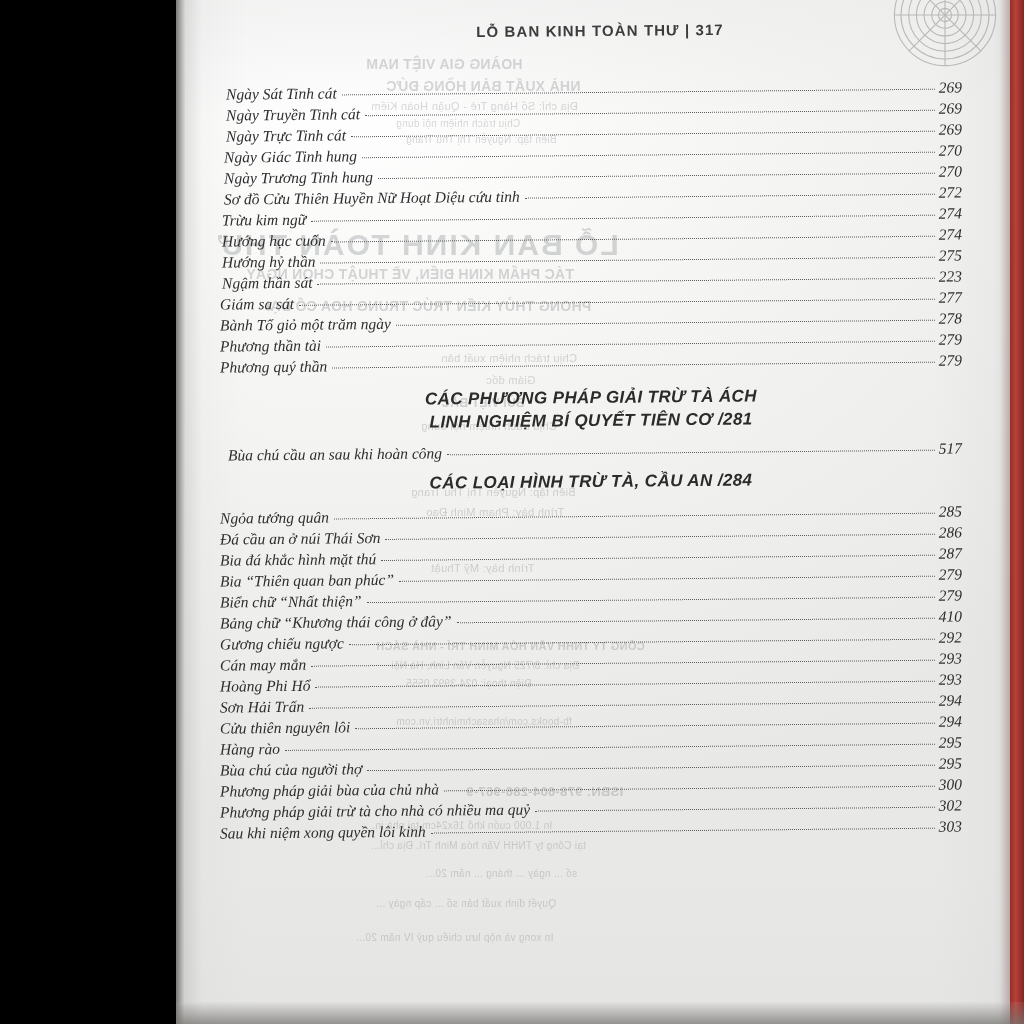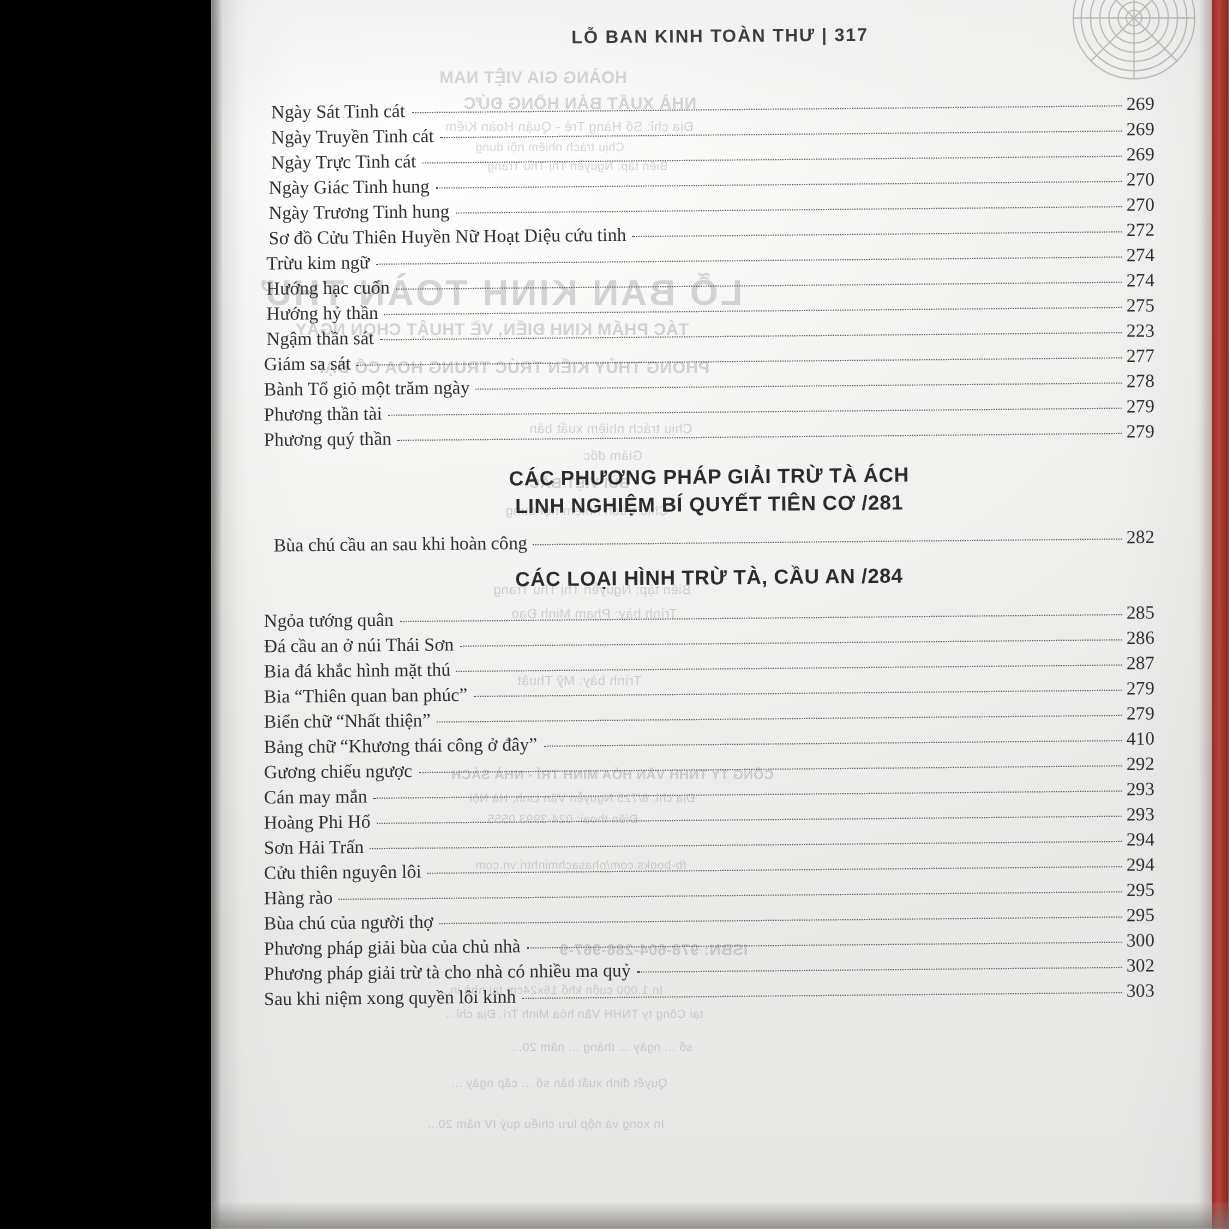--- a/index.html
+++ b/index.html
@@ -108,20 +108,21 @@
     color: #3c3c3c;
     transform: rotate(-0.5deg);
   }
 
   
   #toc {
     position: absolute;
     left: 44px;
     right: 62px;
     top: 82px;
+    font-style: italic;
   }
 
   .toc-row {
     display: flex;
     align-items: baseline;
     font-size: 15.5px;
     color: #2d2d2d;
     margin-bottom: 3px;
     transform: rotate(-0.55deg);
   }
@@ -307,21 +308,21 @@
     </div>
 
     <div class="toc-heading">
       <div>CÁC PHƯƠNG PHÁP GIẢI TRỪ TÀ ÁCH</div>
       <div>LINH NGHIỆM BÍ QUYẾT TIÊN CƠ /281</div>
     </div>
 
     <div class="toc-row indent-row">
       <span class="toc-title">Bùa chú cầu an sau khi hoàn công</span>
       <span class="toc-dots"></span>
-      <span class="toc-page">282</span>
+      <span class="toc-page">517</span>
     </div>
 
     <div class="toc-heading small-gap">CÁC LOẠI HÌNH TRỪ TÀ, CẦU AN /284</div>
 
     <div class="toc-row">
       <span class="toc-title">Ngỏa tướng quân</span>
       <span class="toc-dots"></span>
       <span class="toc-page">285</span>
     </div>
 

